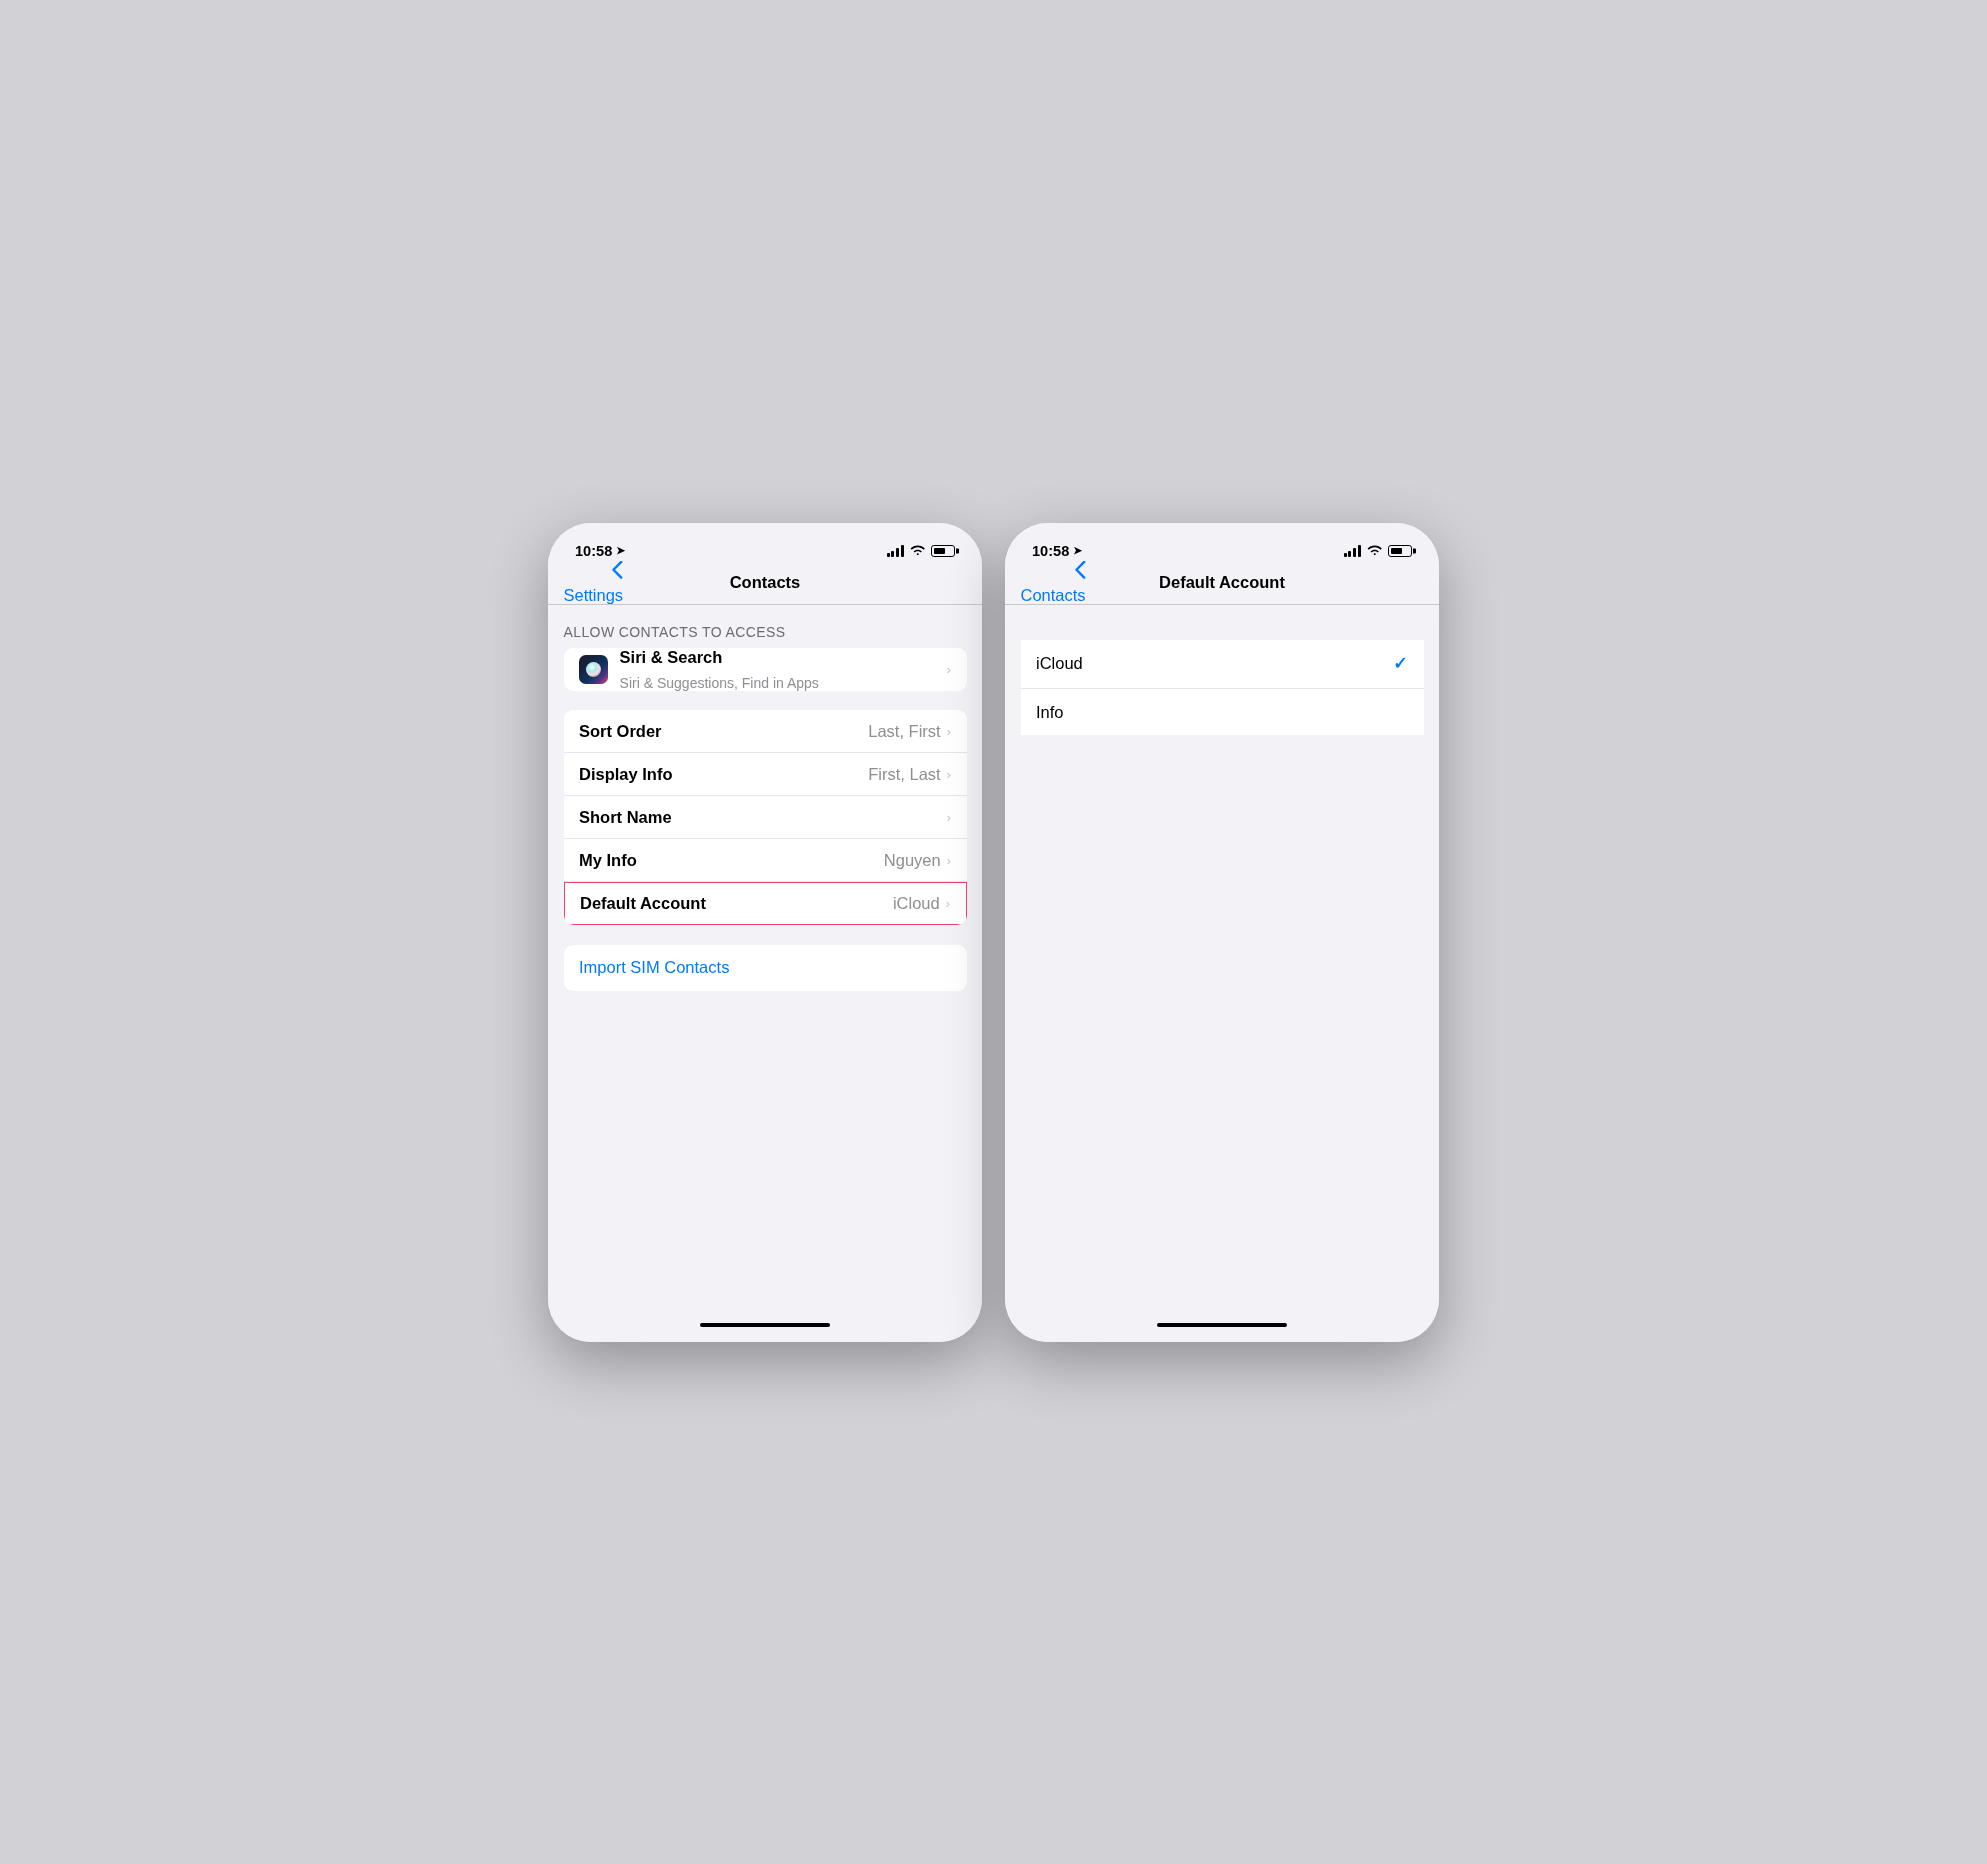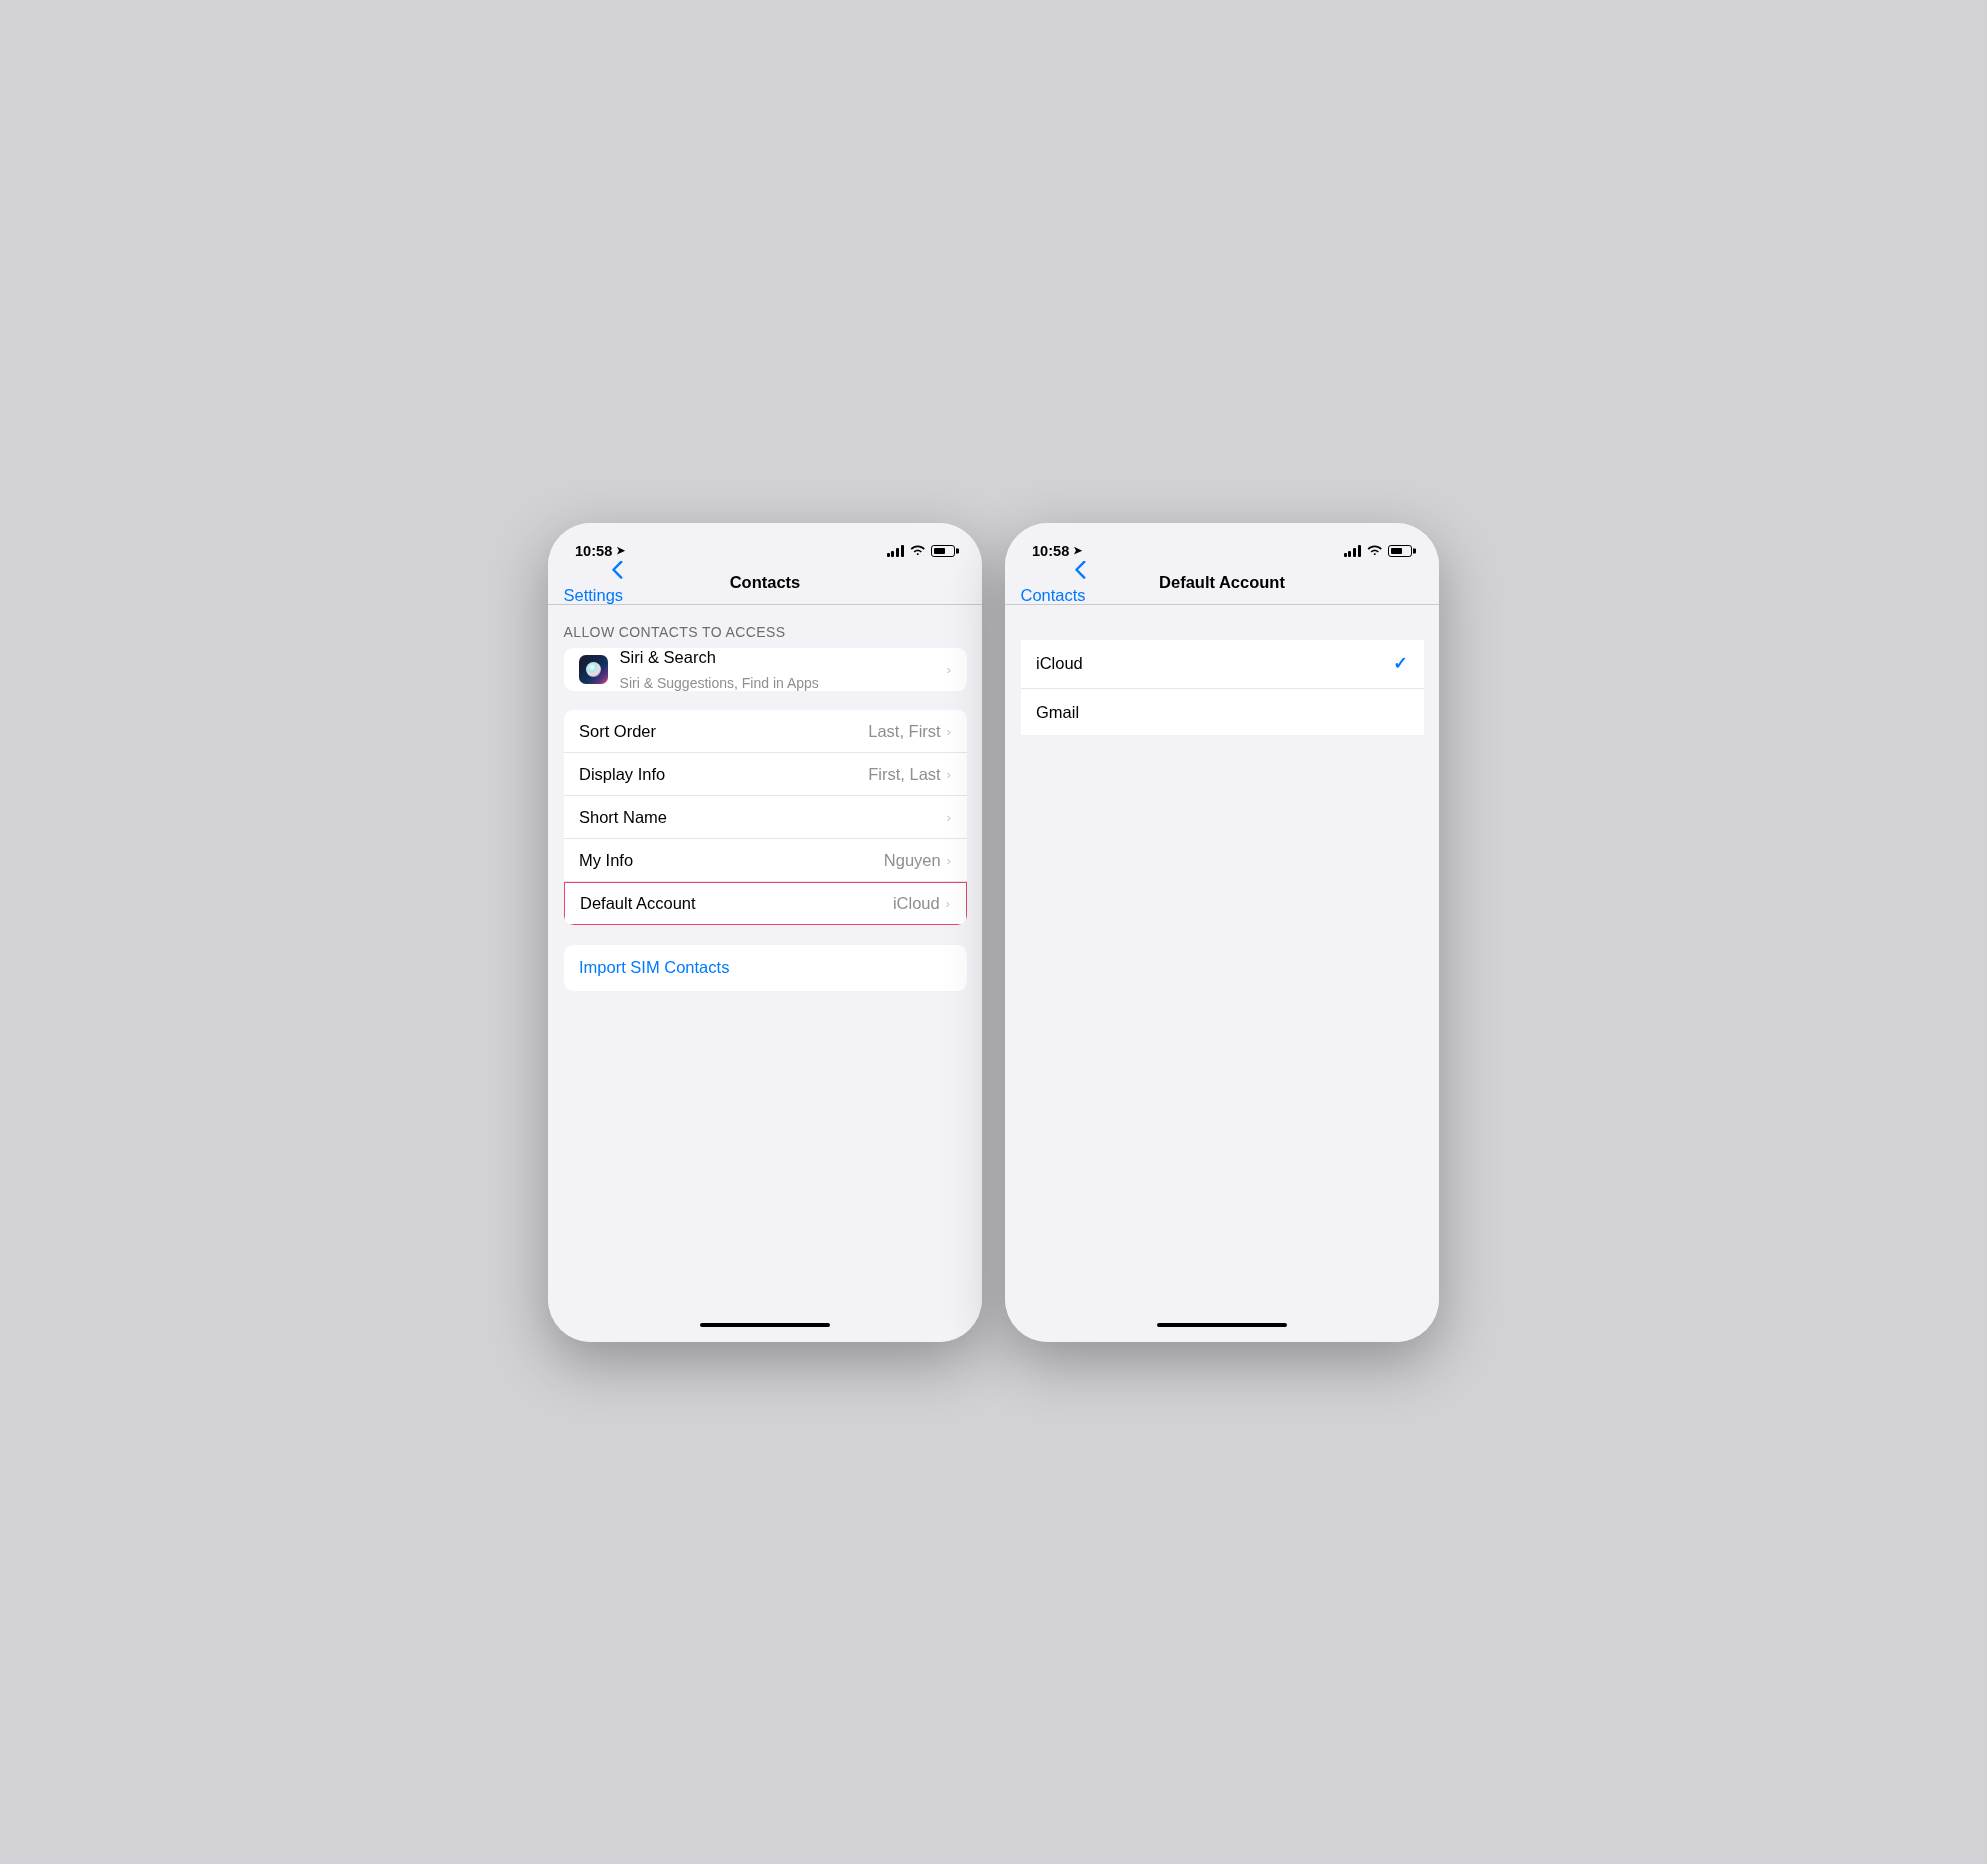--- a/index.html
+++ b/index.html
@@ -193,20 +193,21 @@
       width: 15.5px;
       height: 15.5px;
       border-radius: 50%;
       background: radial-gradient(circle at 40% 35%, #fff 0%, #a8edea 30%, #fed6e3 60%, transparent 100%);
     }
 
     .row-label {
       flex: 1;
       font-size: 16.5px;
       color: #000;
+      font-weight: bold;
     }
 
     .row-sublabel {
       font-size: 14px;
       color: #8e8e93;
       margin-top: 8px;
     }
 
     .row-value {
       font-size: 16.5px;
@@ -421,21 +422,21 @@
 
   <div class="default-account-content">
     <div class="settings-group" style="margin-top:0; border-radius:0;">
 
       <div class="account-option">
         <span class="account-name">iCloud</span>
         <span class="checkmark">✓</span>
       </div>
 
       <div class="account-option">
-        <span class="account-name">Gmail</span>
+        <span class="account-name">Info</span>
       </div>
 
     </div>
   </div>
 
   <div class="home-indicator">
     <div class="home-bar"></div>
   </div>
 </div>
 

